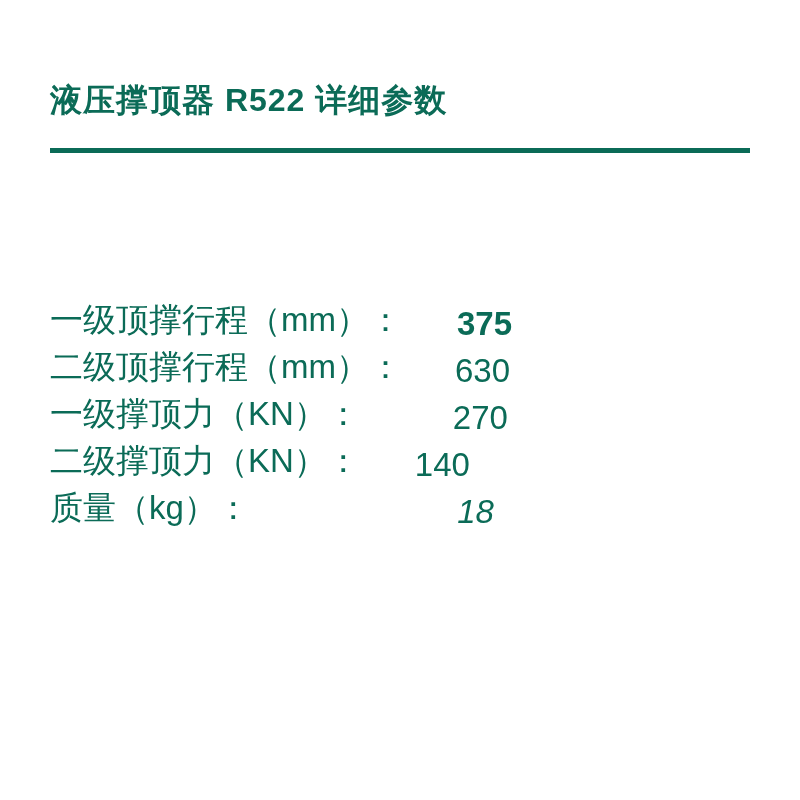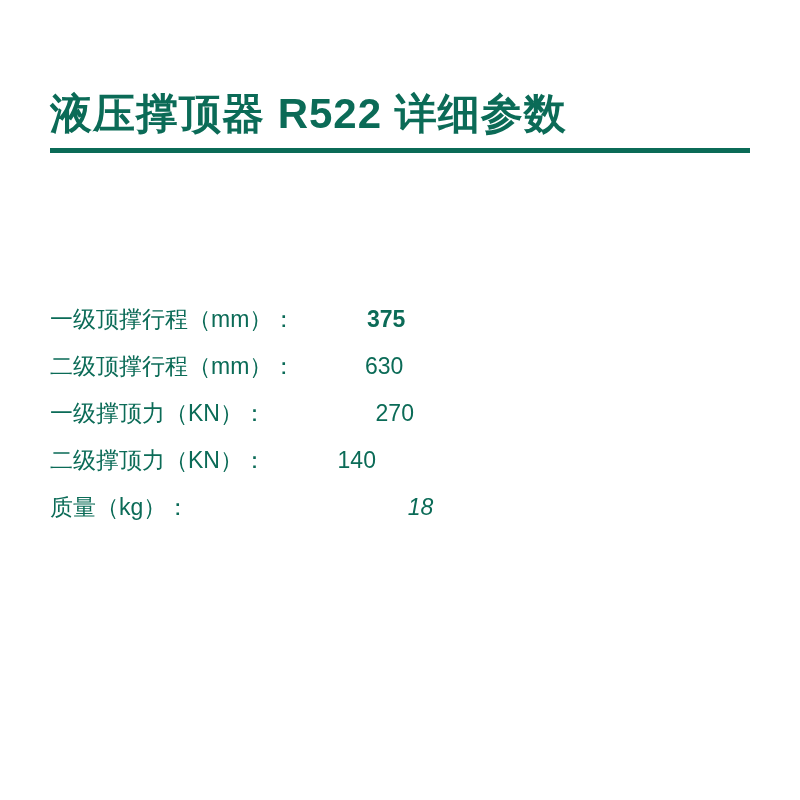--- a/index.html
+++ b/index.html
@@ -16,21 +16,21 @@
   .page {
     position: relative;
     width: 800px;
     height: 800px;
     box-sizing: border-box;
   }
   .title {
     position: absolute;
     left: 50px;
     top: 58px;
-    font-size: 42px;
+    font-size: 32px;
     font-weight: bold;
     color: #0b6b57;
     letter-spacing: 1px;
     white-space: nowrap;
   }
   .title-rule {
     position: absolute;
     left: 50px;
     top: 148px;
     width: 700px;
@@ -38,23 +38,23 @@
     background: #0b6b57;
   }
   .spec-list {
     position: absolute;
     left: 50px;
     top: 296px;
     width: 700px;
   }
   .spec-row {
     display: flex;
-    align-items: center;
+    align-items: flex-end;
     height: 47px;
-    font-size: 23px;
+    font-size: 33px;
     color: #0b6b57;
     white-space: nowrap;
   }
   .spec-label {
     display: inline-block;
   }
   .spec-value {
     display: inline-block;
     text-align: right;
   }

